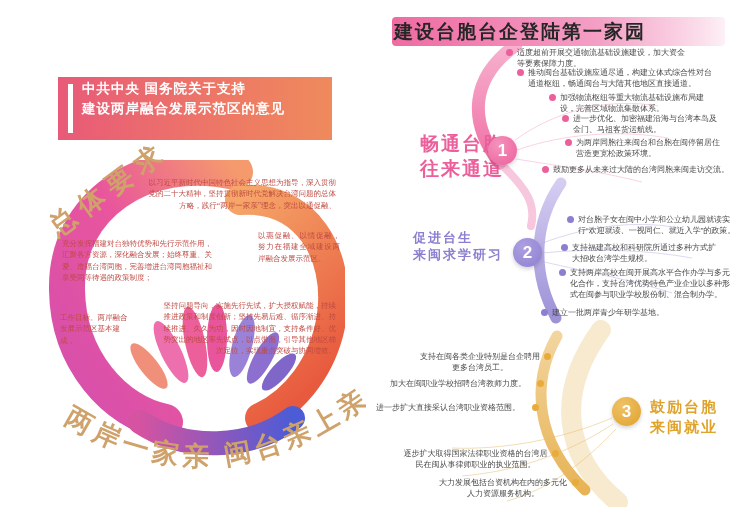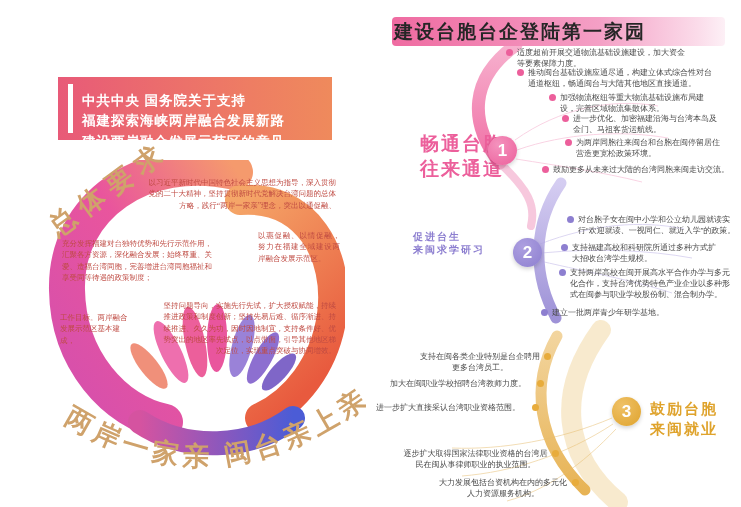--- a/index.html
+++ b/index.html
@@ -3,21 +3,21 @@
 <meta charset="utf-8">
 <style>
   html,body{margin:0;padding:0;background:#fff;}
   .stage{position:relative;width:741px;height:507px;background:#ffffff;overflow:hidden;
          font-family:"Liberation Sans",sans-serif;}
 
   
   .docbox{position:absolute;left:58px;top:77px;width:274px;height:63px;z-index:5;
           background:linear-gradient(90deg,#e85a78,#ee7d63 70%,#ef8a5c);
           color:#fff;font-weight:700;font-size:13.5px;line-height:1.5;letter-spacing:1px;
-          padding:14px 0 0 24px;box-sizing:border-box;font-family:"Liberation Serif",serif;}
+          padding:2px 0 0 24px;box-sizing:border-box;font-family:"Liberation Serif",serif;}
   .docbox::before{content:"";position:absolute;left:10px;top:7px;bottom:7px;width:5px;background:#fff;}
 
   .overall{position:absolute;left:52px;top:212px;z-index:6;transform:rotate(-36deg);transform-origin:0 50%;
            font-size:27px;font-weight:700;color:#cfa26b;letter-spacing:8px;white-space:nowrap;
            font-family:"Liberation Serif",serif;}
 
   .heart{position:absolute;left:45px;top:160px;width:300px;height:300px;z-index:1;}
 
   .para{position:absolute;color:#bf4a42;font-size:7.5px;line-height:1.5;z-index:3;
         font-family:"Liberation Serif",serif;}
@@ -40,38 +40,37 @@
 
   .item{position:absolute;font-size:8px;color:#4a4a4a;line-height:1.4;z-index:2;}
   .item::before,.item::after{width:7px;height:7px;border-radius:50%;position:absolute;top:2px;}
   .s1::before{content:"";left:-11px;background:#ec5f9b;}
   .s2::before{content:"";left:-11px;background:#8d7fd0;}
   .s3{text-align:center;}
   .s3::after{content:"";right:-11px;background:#e8ac3c;}
 
   .sec-label{position:absolute;font-weight:800;letter-spacing:2px;line-height:1.3;z-index:3;}
   .l1{left:420px;top:132px;font-size:19px;color:#ec5f9b;}
-  .l2{left:413px;top:230px;font-size:10px;color:#8d7fd0;}
-  .l3{left:650px;top:399px;font-size:15px;color:#dfa32c;}
+  .l2{left:413px;top:230px;font-size:13px;color:#8d7fd0;}
+  .l3{left:650px;top:399px;font-size:15px;color:#dfa32c;font-family:Liberation Mono, monospace;}
 
   .num{position:absolute;width:29px;height:29px;border-radius:50%;z-index:4;color:#fff;
        font-weight:800;font-size:17px;display:flex;align-items:center;justify-content:center;
        box-shadow:0 2px 4px rgba(0,0,0,.18);}
   .n1{left:488px;top:136px;background:radial-gradient(circle at 35% 30%,#f492bd,#ec5f9b);}
   .n2{left:513px;top:238px;background:radial-gradient(circle at 35% 30%,#ad9fe0,#8d7fd0);}
   .n3{left:612px;top:397px;background:radial-gradient(circle at 35% 30%,#efc167,#dfa32c);}
 </style>
 </head>
 <body>
 
 <div class="stage">
 
   <div class="docbox">
     <div>中共中央 国务院关于支持</div>
-    <div>福建探索海峡两岸融合发展新路</div>
     <div>建设两岸融合发展示范区的意见</div>
   </div>
 
   <div class="overall">总体要求</div>
 
   <svg class="heart" viewBox="0 0 300 300">
     <defs>
       <linearGradient id="gL" x1="1" y1="0" x2="0" y2="1">
         <stop offset="0" stop-color="#f59a6d"></stop>
           <stop offset="0.45" stop-color="#e9559d"></stop>

